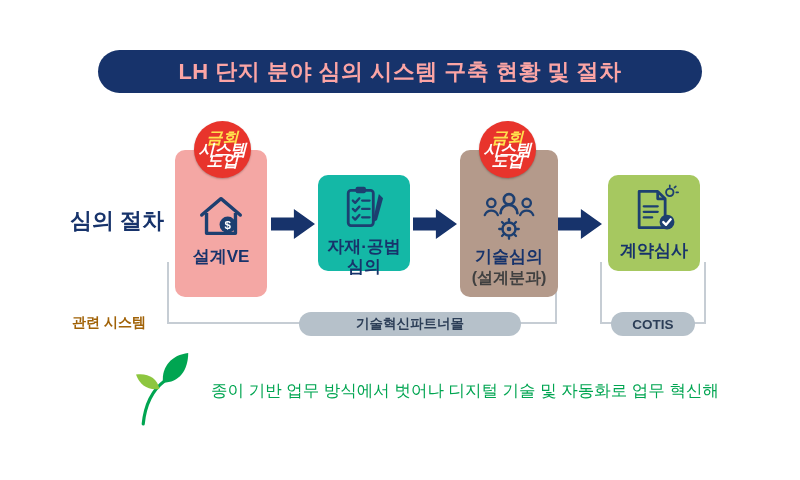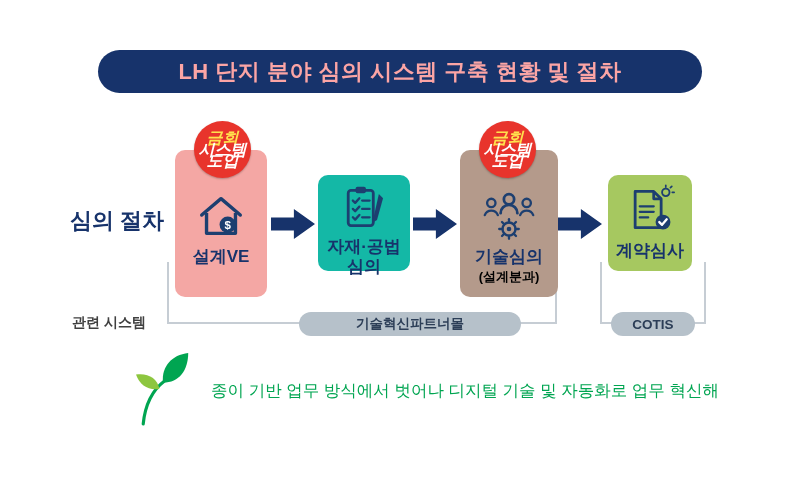--- a/index.html
+++ b/index.html
@@ -14,38 +14,38 @@
     color: #fca5a5; font-size: 22px; font-weight: bold; letter-spacing: 0.5px;
   }
 
   
   .label-procedure {
     position: absolute; left: 70px; top: 206px;
     color: #17336b; font-size: 22px; font-weight: bold;
   }
   .label-systems {
     position: absolute; left: 72px; top: 314px;
-    color: #404040; font-size: 14px; font-weight: bold;
+    color: #a16207; font-size: 14px; font-weight: bold;
   }
 
   
   .step {
     position: absolute; border-radius: 10px;
     display: flex; flex-direction: column; align-items: center;
   }
   .step1 { left: 175px; top: 150px; width: 92px; height: 147px; background: #f4a7a4; padding-top: 38px; }
   .step2 { left: 318px; top: 175px; width: 92px; height: 96px;  background: #14b8a6; padding-top: 7px; }
   .step3 { left: 460px; top: 150px; width: 98px; height: 147px; background: #b49a8b; padding-top: 38px; }
-  .step4 { left: 608px; top: 175px; width: 84px; height: 96px;  background: #a6c860; padding-top: 7px; }
+  .step4 { left: 608px; top: 175px; width: 92px; height: 96px;  background: #a6c860; padding-top: 7px; }
   .step-icon { height: 56px; display: flex; align-items: center; justify-content: center; }
   .step-name {
     margin-top: 3px; color: #17336b; font-size: 17px; font-weight: bold;
     text-align: center; white-space: pre-line; line-height: 20px;
   }
-  .step-note { color: #000000; font-size: 13px; font-weight: bold; margin-top: 1px; }
+  .step-note { color: #404040; font-size: 16px; font-weight: bold; margin-top: 1px; }
 
   
   .badge {
     position: absolute; width: 57px; height: 57px; border-radius: 50%;
     background: #e8342c; display: flex; flex-direction: column;
     align-items: center; justify-content: center; line-height: 11.5px; z-index: 5;
     box-shadow: 0 1px 2px rgba(0,0,0,0.25);
   }
   .badge1 { left: 194px; top: 121px; }
   .badge2 { left: 479px; top: 121px; }

